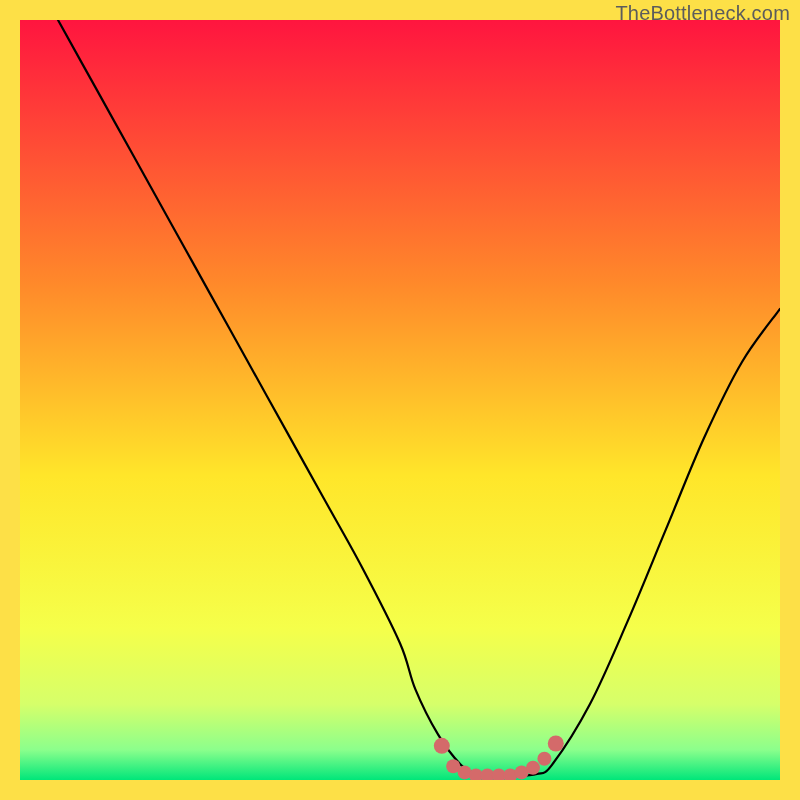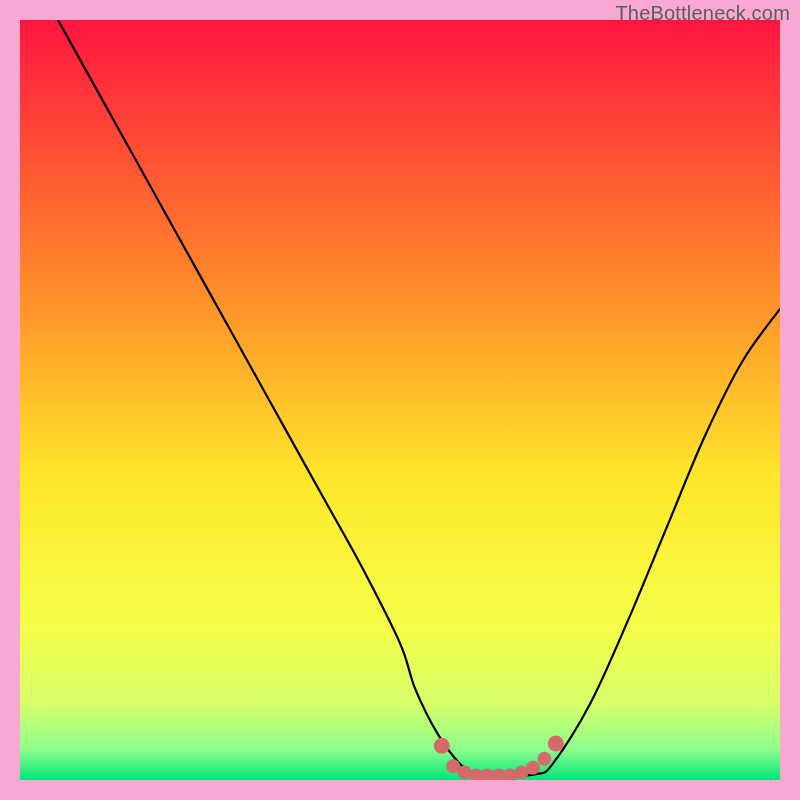--- a/index.html
+++ b/index.html
@@ -9,21 +9,21 @@
     height: 800px;
     background: #000;
     overflow: hidden;
   }
   .frame {
     position: absolute;
     top: 0;
     left: 0;
     width: 800px;
     height: 800px;
-    background: #f9a8d4;
+    background: #fde047;
   }
   .plot-area {
     position: absolute;
     left: 20px;
     top: 20px;
     width: 760px;
     height: 760px;
     overflow: hidden;
   }
   .watermark {

